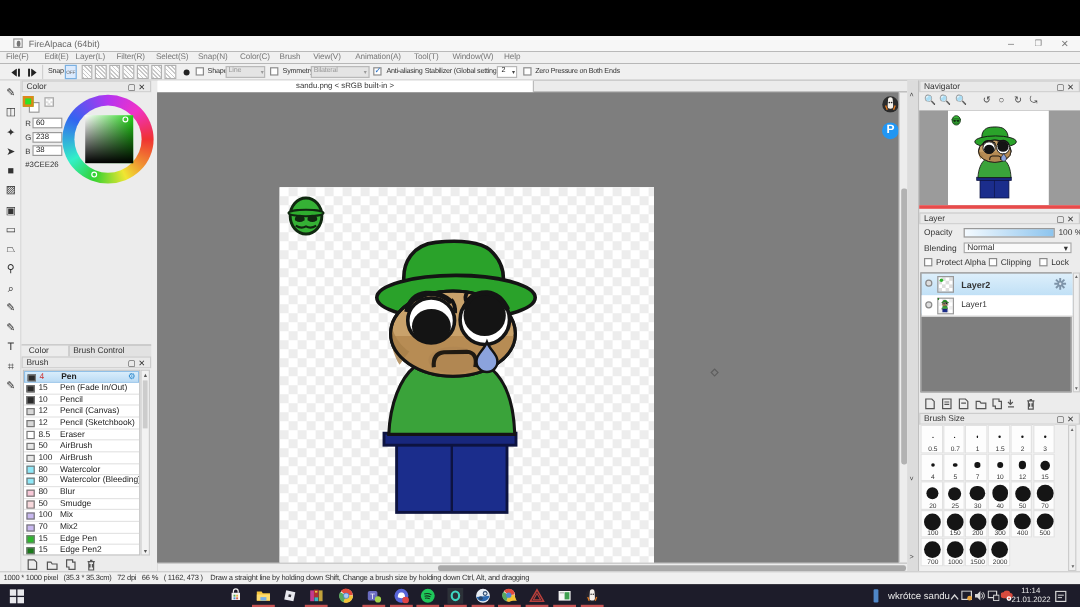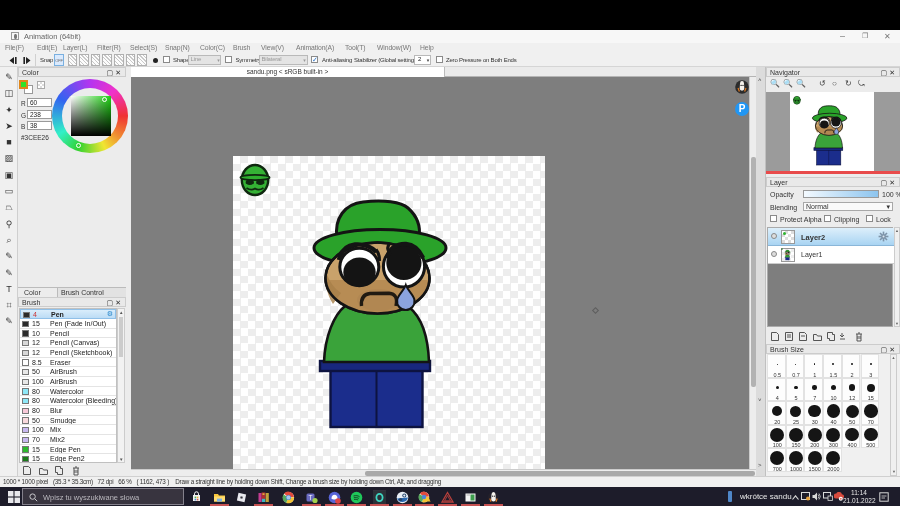--- a/index.html
+++ b/index.html
@@ -40,21 +40,21 @@
 </style>
 </head>
 <body>
 <div id="screen">
   <div id="topblack" class="abs"></div>
 
   <div id="titlebar" class="abs">
     <span class="abs" style="left:11px; top:2px; width:8px; height:8px; border:1px solid #999; background:#f8f8f8;">
         <span style="position:absolute; left:2px; top:1px; width:3px; height:5px; background:#777; border-radius:40%;"></span>
       </span>
-    <span class="abs" style="left:24px; top:2px;">Animation (64bit)</span>
+    <span class="abs" style="left:24px; top:2px;">FireAlpaca (64bit)</span>
     <span class="abs" style="left:840px; top:1px; color:#777; font-size:9px;">–</span>
     <span class="abs" style="left:862px; top:2px; color:#777; font-size:7px;">❐</span>
     <span class="abs" style="left:884px; top:2px; color:#777; font-size:8px;">✕</span>
   </div>
 
   <div id="menubar" class="abs">
     <span class="abs" style="left:5px; top:1px;">File(F)</span>
     <span class="abs" style="left:37px; top:1px;">Edit(E)</span>
     <span class="abs" style="left:63px; top:1px;">Layer(L)</span>
     <span class="abs" style="left:97px; top:1px;">Filter(R)</span>
@@ -345,21 +345,21 @@
         <span class="abs" style="left:4px; top:17px;">Blending</span>
         <div class="abs" style="left:37px; top:15px; width:90px; height:9px; background:#fafafa; border:1px solid #a8a8a8; padding:0 2px;">Normal<span style="position:absolute; right:2px;">▾</span></div>
         <span class="abs cb" style="left:4px; top:28px;"></span>
           <span class="abs" style="left:14px; top:29px;">Protect Alpha</span>
         <span class="abs cb" style="left:58px; top:28px;"></span>
           <span class="abs" style="left:68px; top:29px;">Clipping</span>
         <span class="abs cb" style="left:100px; top:28px;"></span>
           <span class="abs" style="left:110px; top:29px;">Lock</span>
 
         <div class="abs" style="left:1px; top:40px; width:126px; height:100px; background:#7e7e7e; border:1px solid #aaa;">
-          <div class="abs" style="left:0; top:0; width:126px; height:18px; background:linear-gradient(#ddeffb,#a9d4f2); border-bottom:1px solid #8ab6d8;text-decoration:underline;">
+          <div class="abs" style="left:0; top:0; width:126px; height:34px; background:linear-gradient(#ddeffb,#a9d4f2); border-bottom:1px solid #8ab6d8;text-decoration:underline;">
             <span class="abs" style="left:3px; top:5px; width:6px; height:6px; border:1px solid #888; border-radius:50%; background:#ddd;"></span>
             <span class="abs" style="left:13px; top:2px; width:14px; height:14px; border:1px solid #999; background:repeating-conic-gradient(#ddd 0 25%, #fff 0 50%); background-size:6px 6px;">
                 <span style="position:absolute; left:1px; top:1px; width:3px; height:3px; background:#2fb32f; border-radius:50%;"></span>
               </span>
             <b class="abs" style="left:33px; top:5px; font-size:7.5px;">Layer2</b>
             <svg class="abs" style="left:110px; top:3px;" width="11" height="11" viewBox="0 0 11 11">
                 <g fill="#7d93a8">
                   <circle cx="5.5" cy="5.5" r="2.2"></circle>
                   <g stroke="#7d93a8" stroke-width="1.6">
                     <line x1="5.5" y1="0.6" x2="5.5" y2="10.4"></line>
@@ -519,27 +519,20 @@
 
   <div id="taskbar" class="abs">
 
     <svg class="abs" style="left:8px; top:4px;" width="12" height="12" viewBox="0 0 11 11">
         <rect x="0" y="0" width="5" height="5" fill="#e8e8ec"></rect>
         <rect x="6" y="0" width="5" height="5" fill="#e8e8ec"></rect>
         <rect x="0" y="6" width="5" height="5" fill="#e8e8ec"></rect>
         <rect x="6" y="6" width="5" height="5" fill="#e8e8ec"></rect>
       </svg>
 
-    <div class="abs" style="left:22px; top:1px; width:162px; height:17px; background:#38343f; border:1px solid #84818c;">
-      <svg class="abs" style="left:6px; top:4px;" width="9" height="9" viewBox="0 0 9 9">
-          <circle cx="3.6" cy="3.6" r="2.7" fill="none" stroke="#c8c8cc" stroke-width="1"></circle>
-          <line x1="5.8" y1="5.8" x2="8.2" y2="8.2" stroke="#c8c8cc" stroke-width="1"></line>
-        </svg>
-      <span class="abs" style="left:20px; top:4px; color:#b9b7bd; font-size:7.5px;">Wpisz tu wyszukiwane słowa</span>
-    </div>
 
     <div class="abs" style="left:190px; top:3px;" id="apps">
         <div style="position:absolute; left:0px; top:0; width:13px; height:13px; "><svg width="13" height="13" viewBox="0 0 13 13">
             <path d="M3,4 h7 v6 h-7 z" fill="#f2f2f2"></path>
             <path d="M4.5,4 v-1.2 a2,2 0 0 1 4,0 V4" fill="none" stroke="#f2f2f2" stroke-width="1"></path>
             <rect x="4.6" y="5.6" width="1.6" height="1.6" fill="#59b355"></rect>
             <rect x="6.8" y="5.6" width="1.6" height="1.6" fill="#e9b33f"></rect>
             <rect x="4.6" y="7.8" width="1.6" height="1.6" fill="#4a90d9"></rect>
             <rect x="6.8" y="7.8" width="1.6" height="1.6" fill="#d95f4a"></rect>
           </svg></div>

